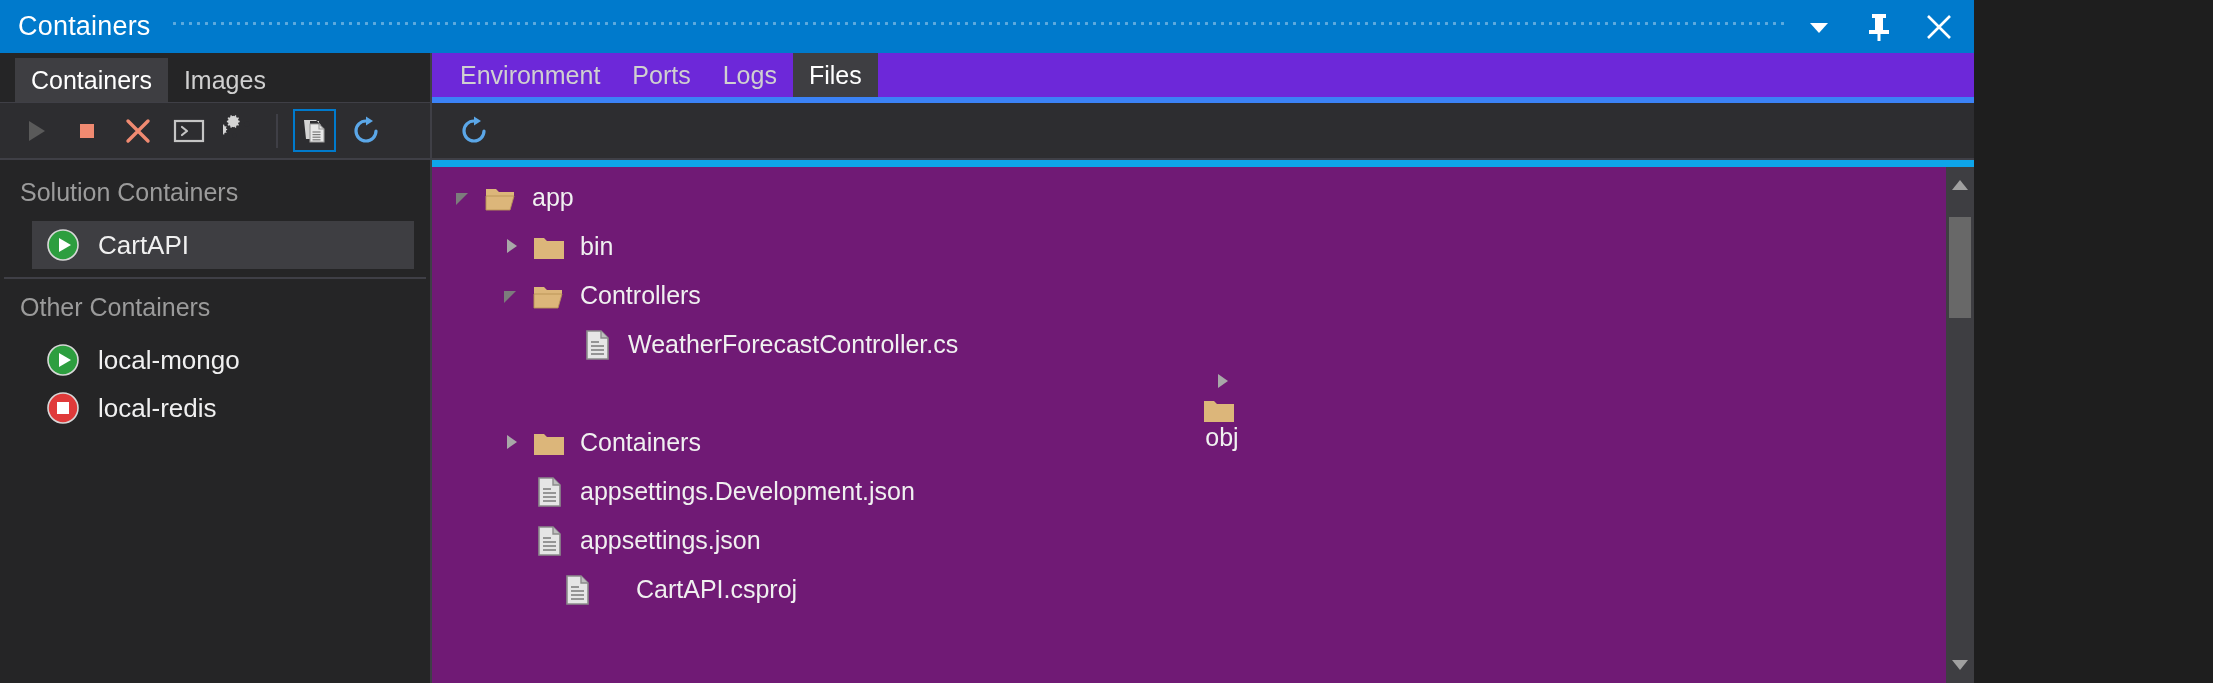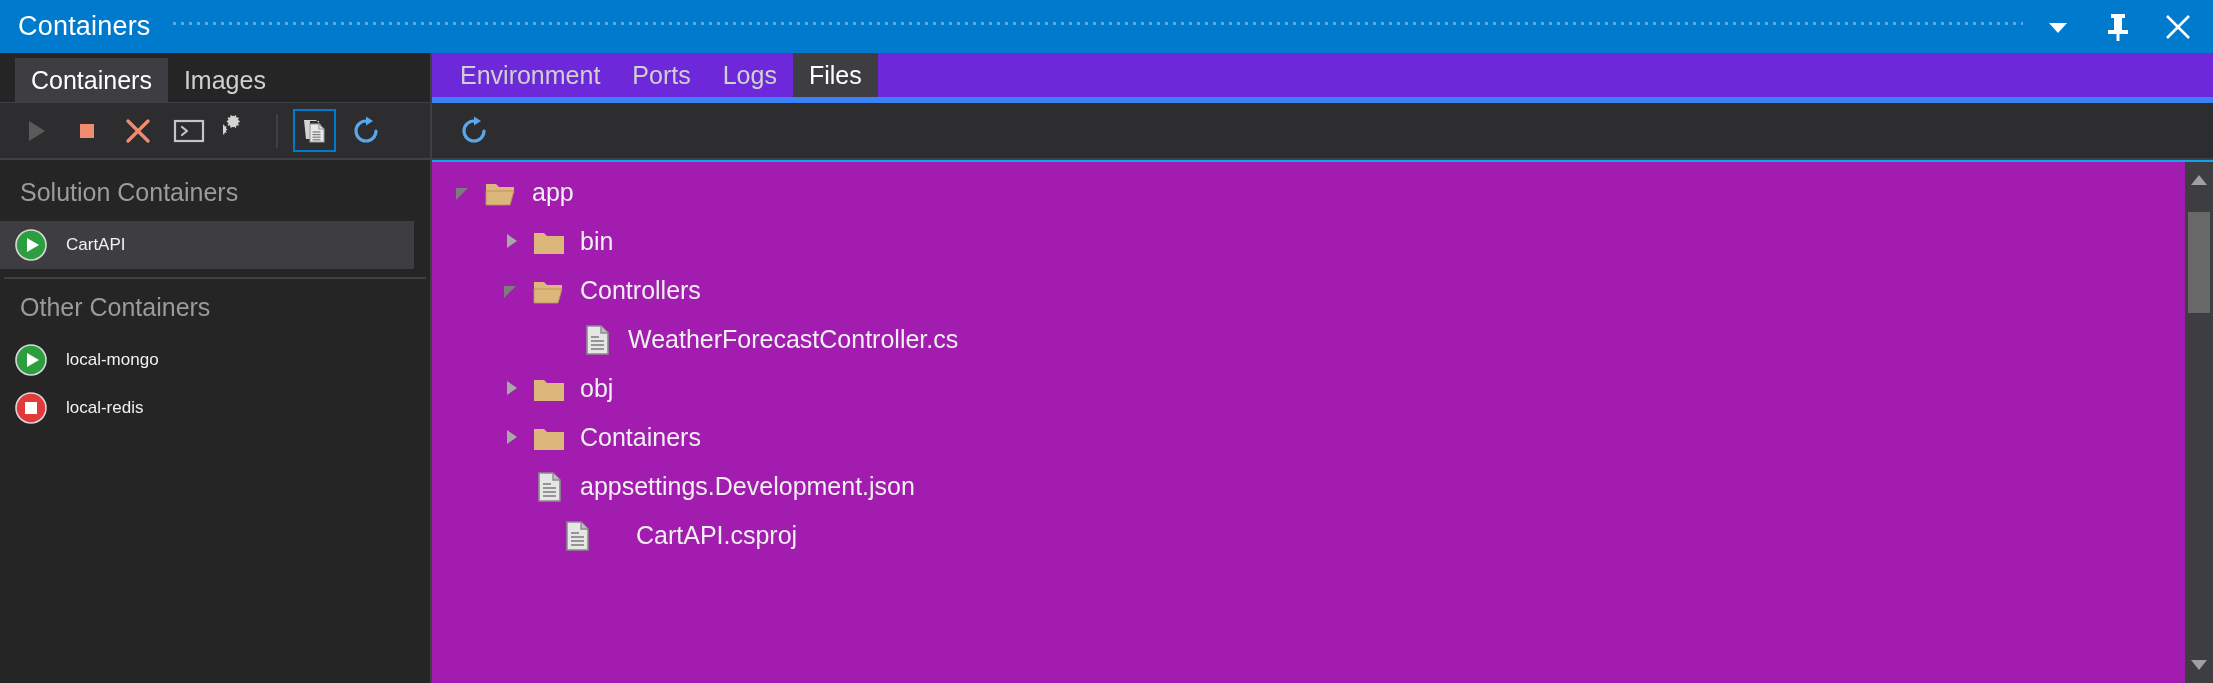--- a/index.html
+++ b/index.html
@@ -7,21 +7,21 @@
   html, body {
     width: 2213px;
     height: 683px;
     background: #1e1e1e;
     font-family: "Liberation Sans", sans-serif;
     overflow: hidden;
   }
 
   #app {
     position: relative;
-    width: 2213px;
+    width: 1974px;
     height: 683px;
     background: #252526;
     display: flex;
     flex-direction: column;
   }
 
   
   .titlebar {
     height: 53px;
     min-height: 53px;
@@ -156,22 +156,23 @@
     margin: 8px 4px 0 4px;
   }
   .clist-row {
     height: 48px;
     display: flex;
     align-items: center;
     padding-left: 14px;
     gap: 18px;
     cursor: pointer;
     color: #F0F0F0;
-    font-size: 17px;
+    font-size: 26px;
     white-space: nowrap;
+    margin-left: 32px;
   }
   .clist-row.selected {
     background: #3E3E42;
     margin-right: 16px;
   }
   .clist-row .status-icon {
     width: 34px;
     height: 34px;
     flex: 0 0 auto;
     display: flex;
@@ -202,22 +203,22 @@
     background: #2D2D30;
     display: flex;
     align-items: center;
     padding-left: 20px;
     border-bottom: 2px solid #3F3F46;
   }
   .tree-area {
     flex: 1 1 auto;
     display: flex;
     min-height: 0;
-    background: #a21caf;
-    border-top: 2px solid #0ea5e9;
+    background: #701a75;
+    border-top: 7px solid #0ea5e9;
   }
   .tree {
     flex: 1 1 auto;
     overflow: hidden;
     padding-top: 6px;
     min-width: 0;
   }
   .tree-row {
     height: 49px;
     display: flex;
@@ -518,21 +519,21 @@
    <g stroke="#7A7A7A" stroke-width="1.5">
      <path d="M9 13 h8"></path>
                     <path d="M9 17 h13"></path>
                     <path d="M9 21 h13"></path>
                     <path d="M9 25 h13"></path>
    </g>
                 </svg>
               </span>
               <span class="node-label">WeatherForecastController.cs</span>
             </div>
-            <div class="tree-row" style="padding-left: 66px;">
+            <div class="tree-row" style="padding-left: 66px; flex-direction: column;">
               <span class="twisty">
                 <svg width="24" height="24" viewBox="0 0 24 24" aria-hidden="true">
                   <path d="M8 4 L18 11 L8 18 Z" fill="#A8A8A8"></path>
                 </svg>
               </span>
               <span class="node-icon">
                 <svg width="34" height="30" viewBox="0 0 34 30" aria-hidden="true">
                   <path d="M2 6 h10 l3 3 h17 v18 h-30 z" fill="#DCB67A"></path>
                 </svg>
               </span>
@@ -559,20 +560,36 @@
    <path d="M19 2 v7 h7" fill="#BFBFBF" stroke="#8C8C8C" stroke-width="1.4"></path>
    <g stroke="#7A7A7A" stroke-width="1.5">
      <path d="M9 13 h8"></path>
                     <path d="M9 17 h13"></path>
                     <path d="M9 21 h13"></path>
                     <path d="M9 25 h13"></path>
    </g>
                 </svg>
               </span>
               <span class="node-label">appsettings.Development.json</span>
+            </div>
+            <div class="tree-row" style="padding-left: 66px;">
+              <span class="twisty blank"></span>
+              <span class="node-icon">
+                <svg width="30" height="32" viewBox="0 0 30 32" aria-hidden="true">
+                  <path d="M5 2 h14 l7 7 v21 h-21 z" fill="#E6E6E6" stroke="#8C8C8C" stroke-width="1.6"></path>
+   <path d="M19 2 v7 h7" fill="#BFBFBF" stroke="#8C8C8C" stroke-width="1.4"></path>
+   <g stroke="#7A7A7A" stroke-width="1.5">
+     <path d="M9 13 h8"></path>
+                    <path d="M9 17 h13"></path>
+                    <path d="M9 21 h13"></path>
+                    <path d="M9 25 h13"></path>
+   </g>
+                </svg>
+              </span>
+              <span class="node-label">appsettings.json</span>
             </div>
             <div class="tree-row" style="padding-left: 66px; gap: 28px;">
               <span class="twisty blank"></span>
               <span class="node-icon">
                 <svg width="30" height="32" viewBox="0 0 30 32" aria-hidden="true">
                   <path d="M5 2 h14 l7 7 v21 h-21 z" fill="#E6E6E6" stroke="#8C8C8C" stroke-width="1.6"></path>
    <path d="M19 2 v7 h7" fill="#BFBFBF" stroke="#8C8C8C" stroke-width="1.4"></path>
    <g stroke="#7A7A7A" stroke-width="1.5">
      <path d="M9 13 h8"></path>
                     <path d="M9 17 h13"></path>

